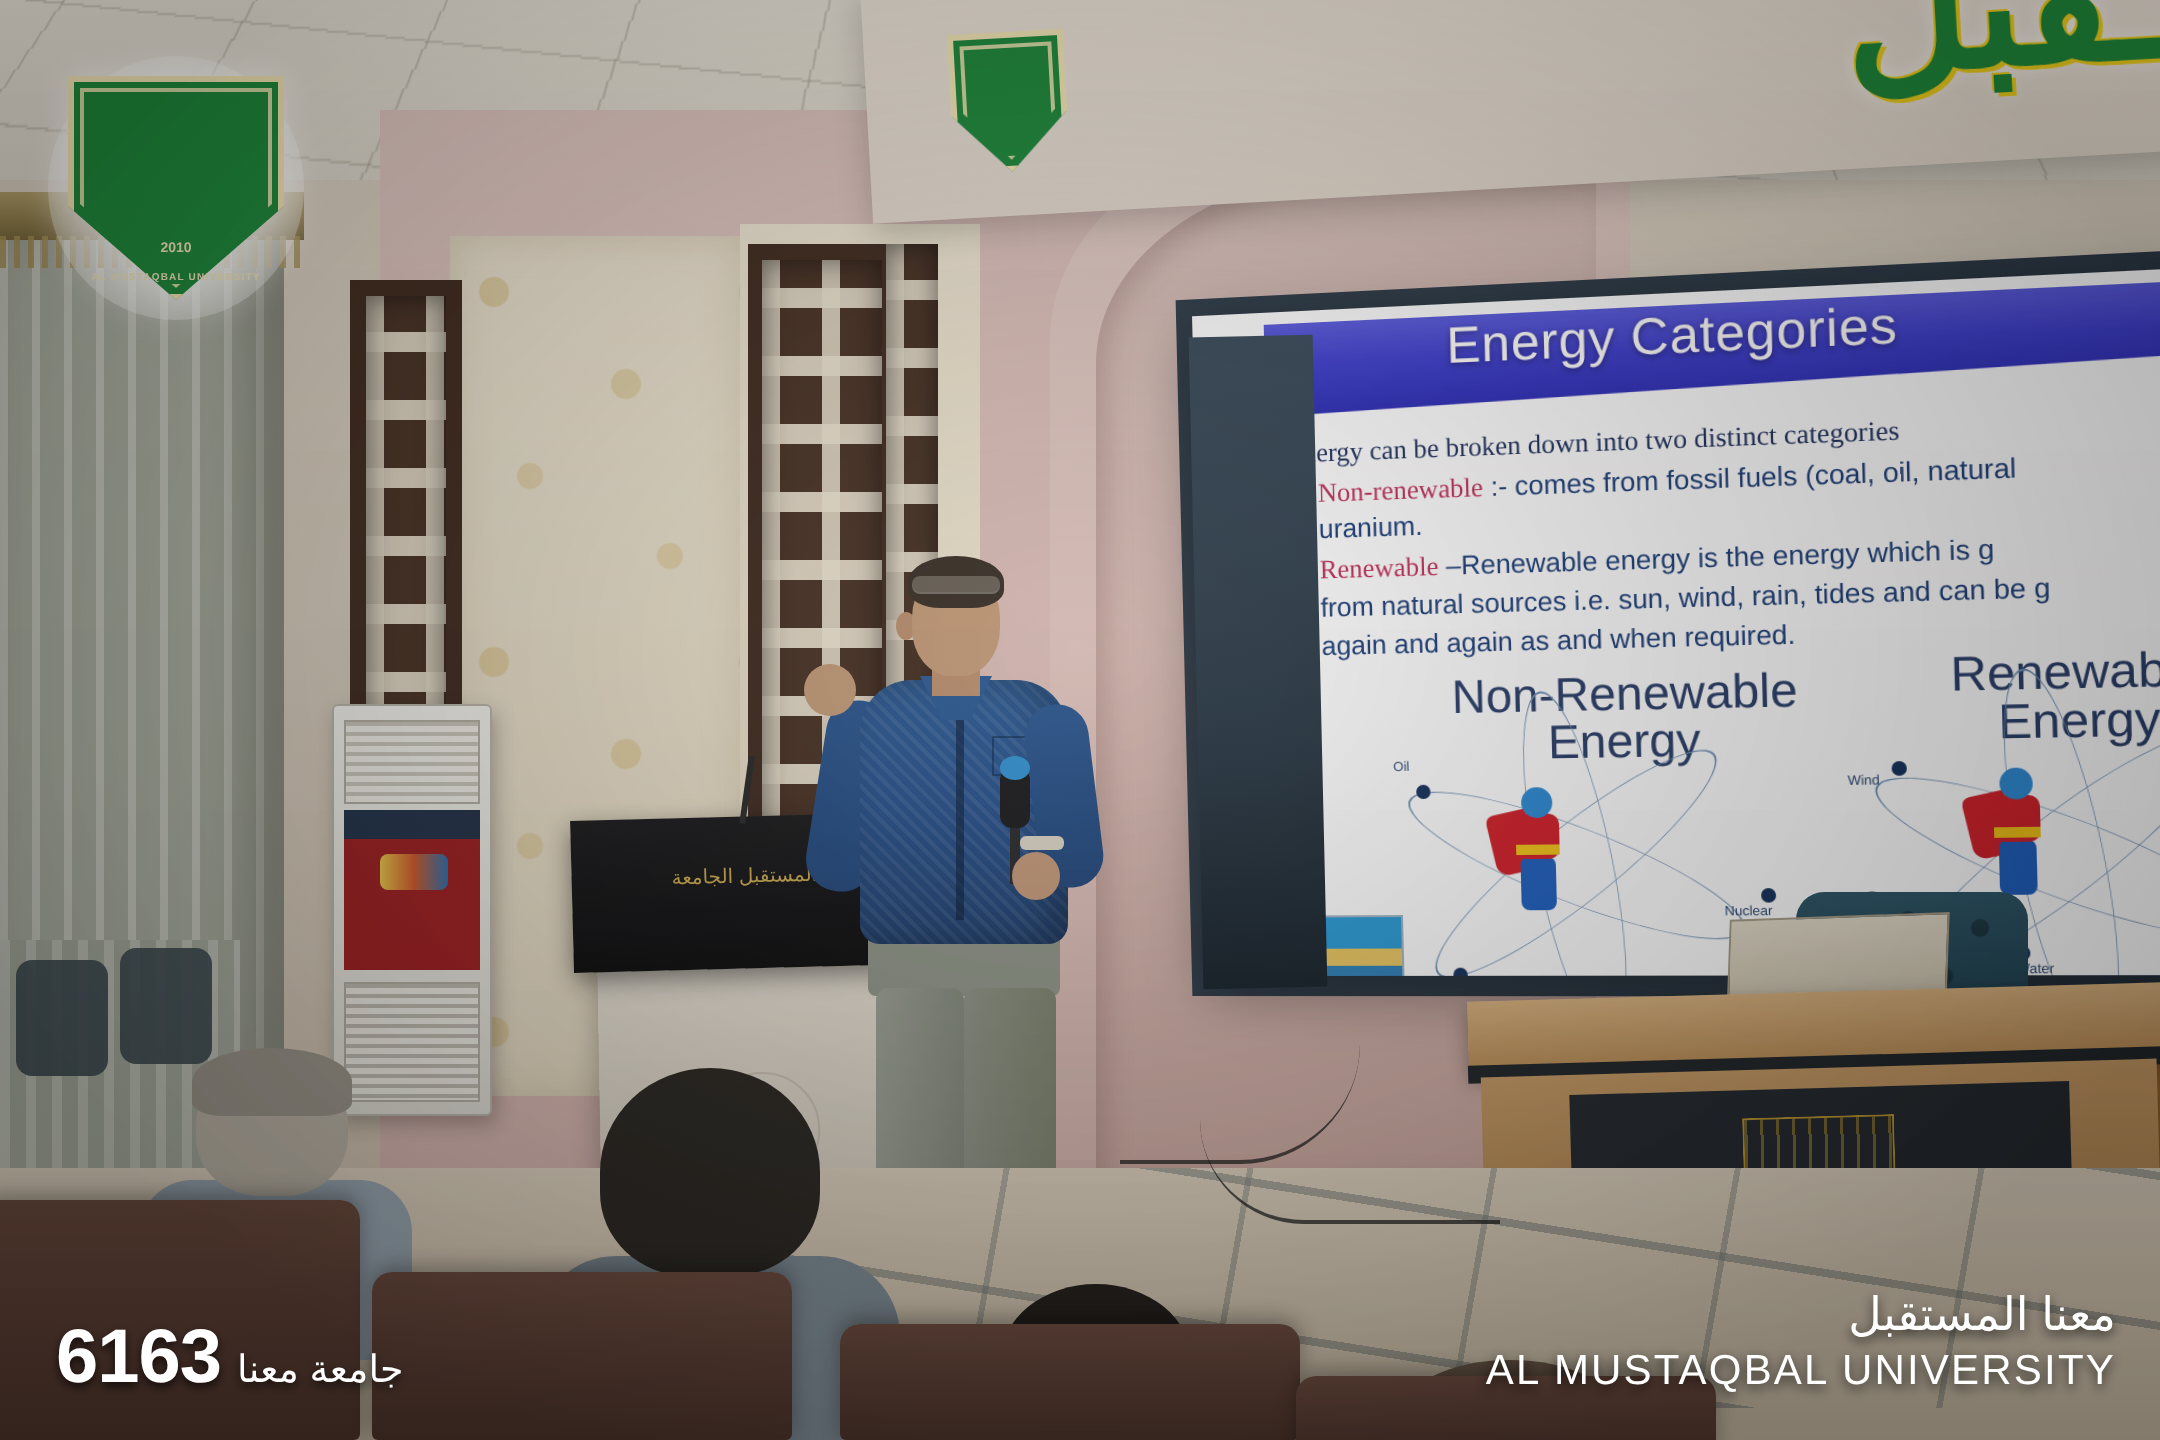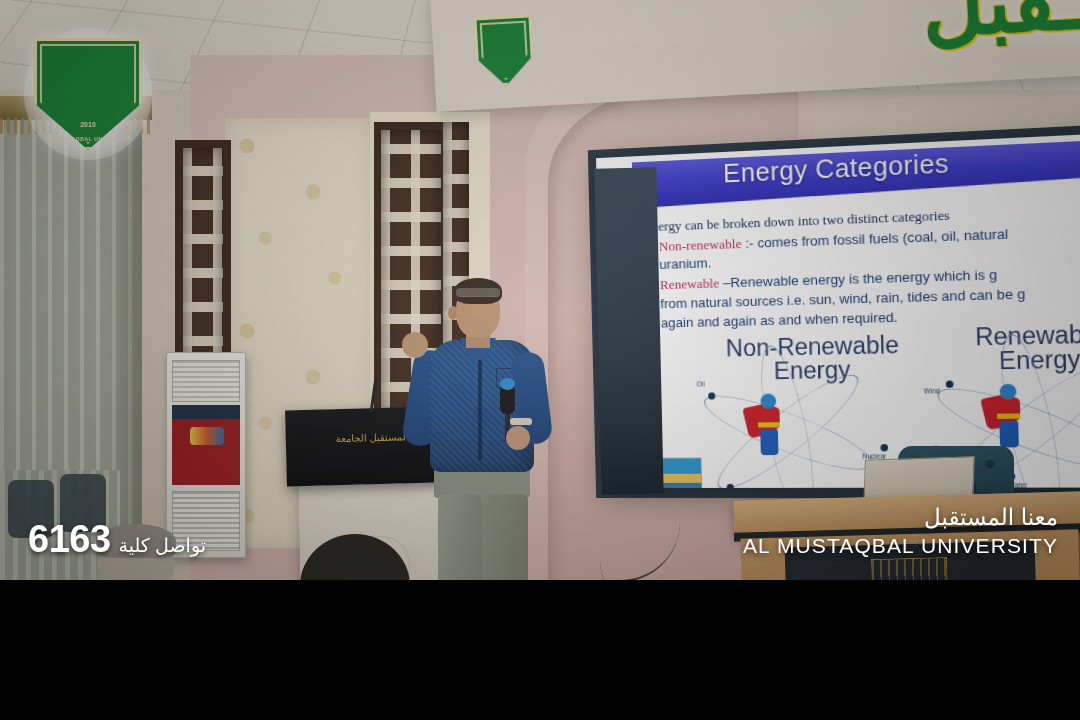--- a/index.html
+++ b/index.html
@@ -1,19 +1,19 @@
 <!DOCTYPE html>
 <html><head>
 <meta charset="utf-8">
 <style>
   html,body{margin:0;padding:0;background:#000;}
   body{font-family:"Liberation Sans",sans-serif;}
 
   #stage{
-    position:relative;width:1080px;height:580px;overflow:hidden;
+    position:relative;width:1080px;height:720px;overflow:hidden;
     background:#cfc6bd;
   }
 
   
   .layer{position:absolute;}
 
   
   #ceiling{
     left:0;top:0;width:1080px;height:150px;
     background:
@@ -633,21 +633,21 @@
 
   <div class="layer person" id="p4-head"></div>
   <div class="layer seat" id="seat-4"></div>
 
   <div class="layer" id="warm"></div>
   <div class="layer" id="grade"></div>
 
   <div id="ov-left">
     <div class="row1">
       <span id="ov-phone">6163</span>
-      <span id="ov-ar">تواصل كلية</span>
+      <span id="ov-ar">جامعة معنا</span>
     </div>
   </div>
 
   <div id="ov-right">
     <div id="ov-ar2">معنا المستقبل</div>
     <div id="ov-en">AL MUSTAQBAL UNIVERSITY</div>
   </div>
 
 </div>
 

